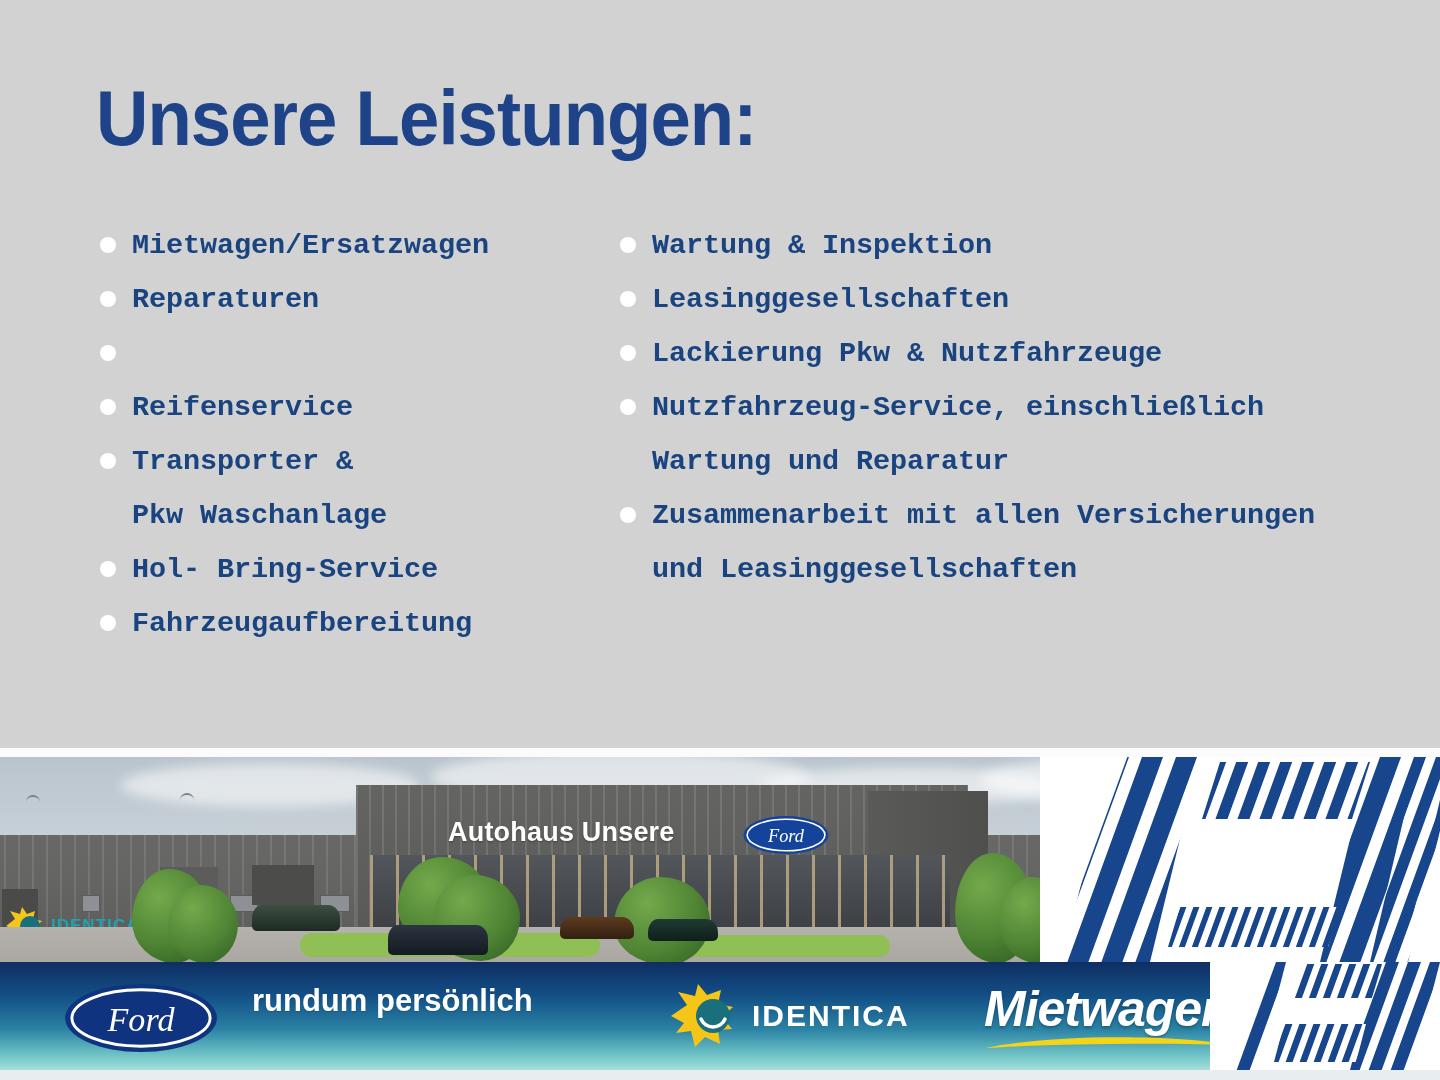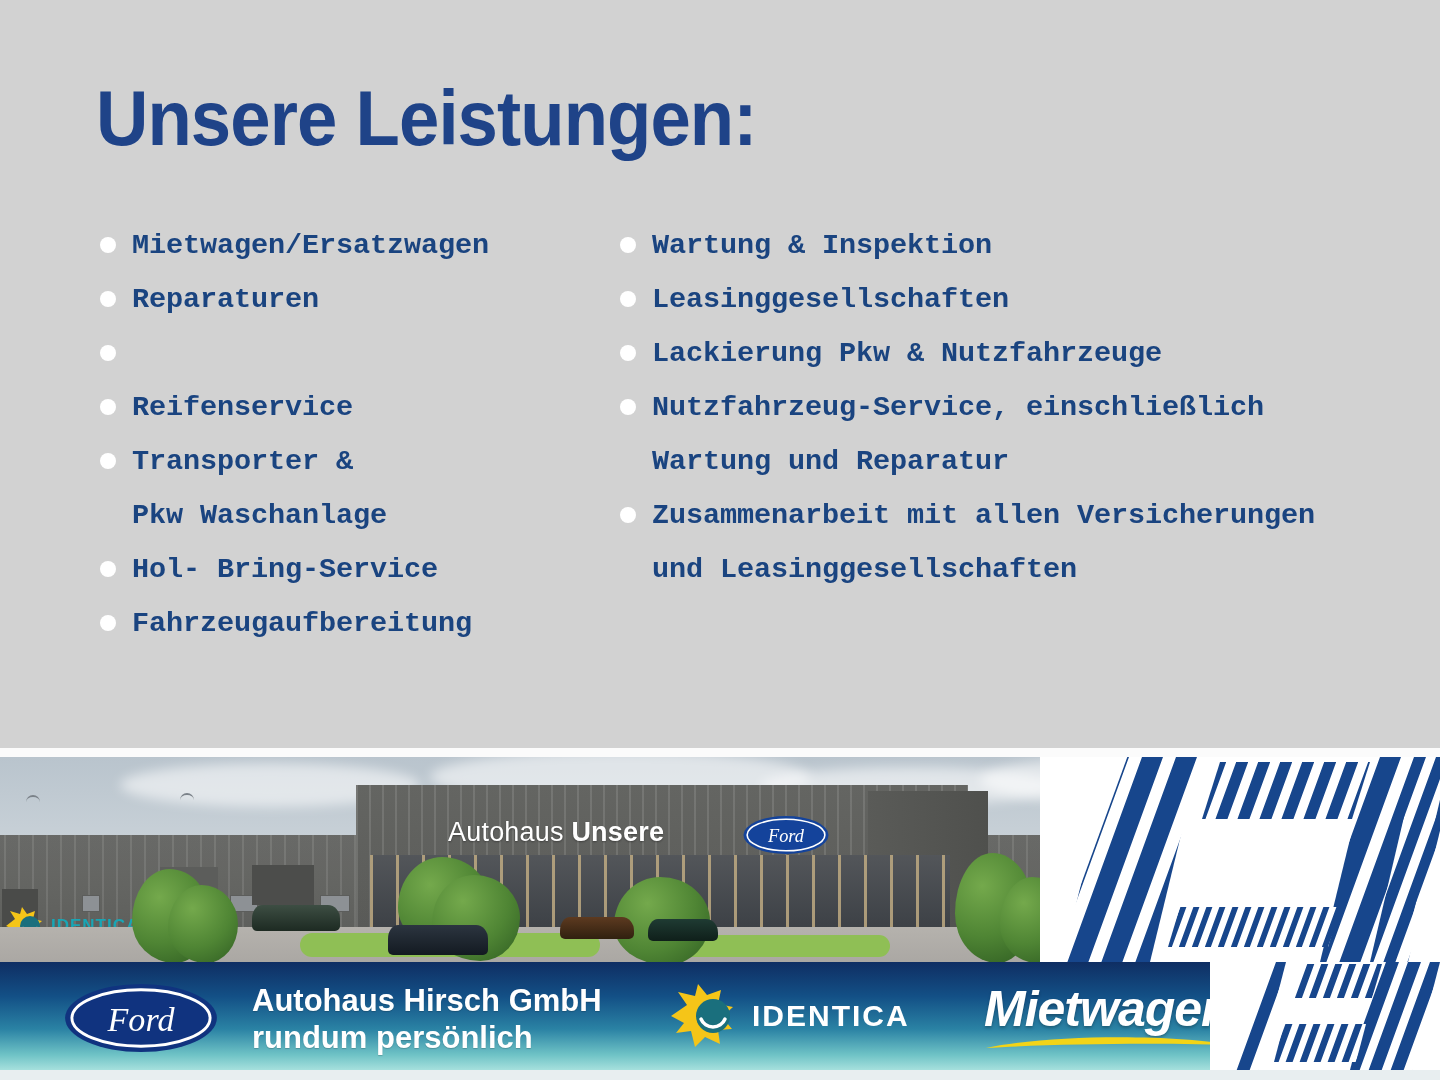--- a/index.html
+++ b/index.html
@@ -158,21 +158,21 @@
   }
   #autohaus-sign {
     position: absolute;
     left: 448px; top: 60px;
     font-size: 27px;
     color: #ffffff;
     font-weight: bold;
     letter-spacing: 0.2px;
     text-shadow: 0 1px 2px rgba(0,0,0,0.35);
   }
-  #autohaus-sign .light { font-weight: 400; }
+  #autohaus-sign .light { font-weight: 700; }
   #ford-oval-building {
     position: absolute;
     left: 742px; top: 57px;
     width: 88px; height: 42px;
   }
   .tree {
     position: absolute;
     border-radius: 48% 52% 45% 55% / 55% 50% 50% 45%;
     background: radial-gradient(circle at 35% 30%, #74a94c 0%, #4f8534 55%, #2f5d22 100%);
   }
@@ -476,21 +476,20 @@
 
   <div id="footer">
 
     <svg id="ford-oval-footer" viewBox="0 0 160 74">
       <ellipse cx="80" cy="37" rx="78" ry="35" fill="#10337f"></ellipse>
       <ellipse cx="80" cy="37" rx="71" ry="29" fill="none" stroke="#ffffff" stroke-width="3"></ellipse>
       <text x="80" y="50" text-anchor="middle" font-family="'Liberation Serif',serif" font-style="italic" font-size="35" fill="#ffffff">Ford</text>
     </svg>
 
     <div id="hirsch-lines">
-      <div>Autohaus Hirsch GmbH</div>
       <div>rundum persönlich</div>
     </div>
 
     <div id="identica-footer">
       <svg width="72" height="64" viewBox="0 0 72 64">
         <polygon points="3,32 19,21 10,8 27,12 30,0 39,11 53,6 50,20 65,23 54,33 64,45 50,46 52,60 37,53 27,63 23,47 8,49 16,39" fill="#f5c518"></polygon>
         <circle cx="45" cy="32" r="17" fill="#1a6f7d"></circle>
         <path d="M33 35 a13 13 0 0 0 24 0" stroke="#ffffff" stroke-width="3.5" fill="none" stroke-linecap="round"></path>
       </svg>
       <span class="ident-text-f">IDENTICA</span>

